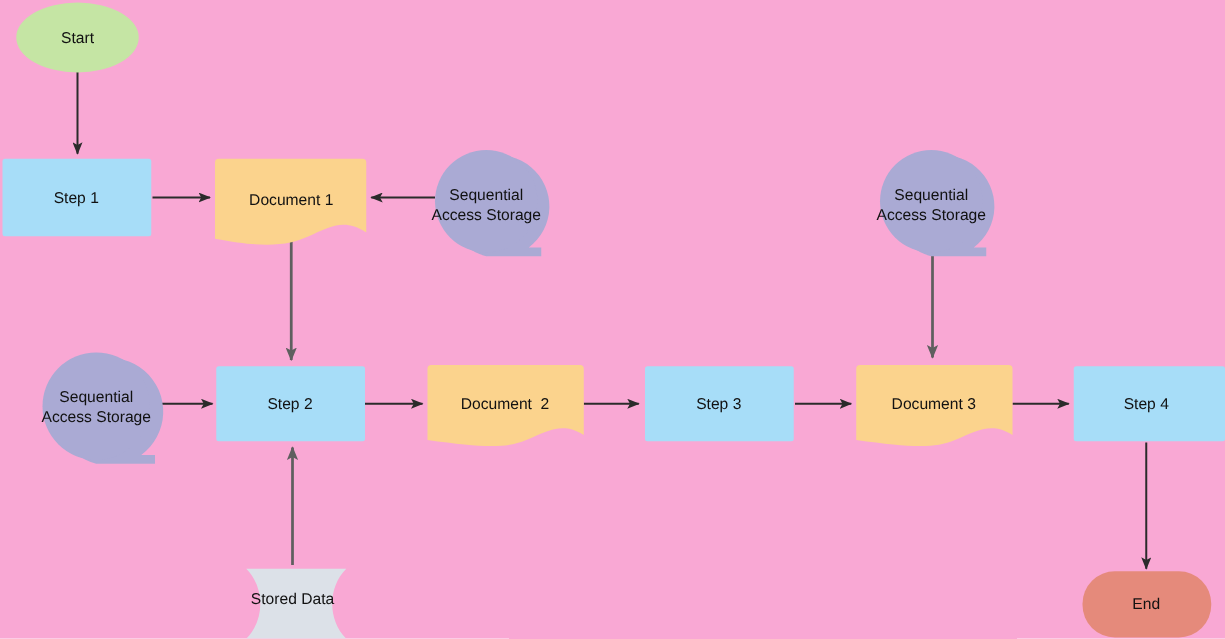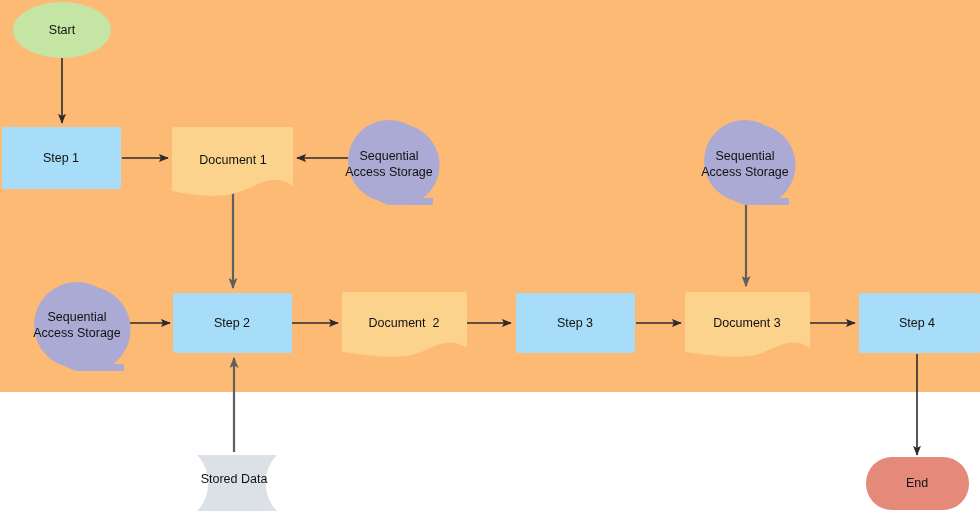--- a/index.html
+++ b/index.html
@@ -9,22 +9,22 @@
   }
   body {
     width: 980px;
     height: 511px;
     overflow: hidden;
     font-family: "Liberation Sans", sans-serif;
   }
   #canvas {
     position: relative;
     width: 980px;
-    height: 392px;
-    background: #fdba74;
+    height: 511px;
+    background: #f9a8d4;
   }
   svg.diagram {
     display: block;
     width: 980px;
     height: 511px;
   }
   .node-label {
     font-family: "Liberation Sans", sans-serif;
     font-size: 12.5px;
     fill: #111111;

